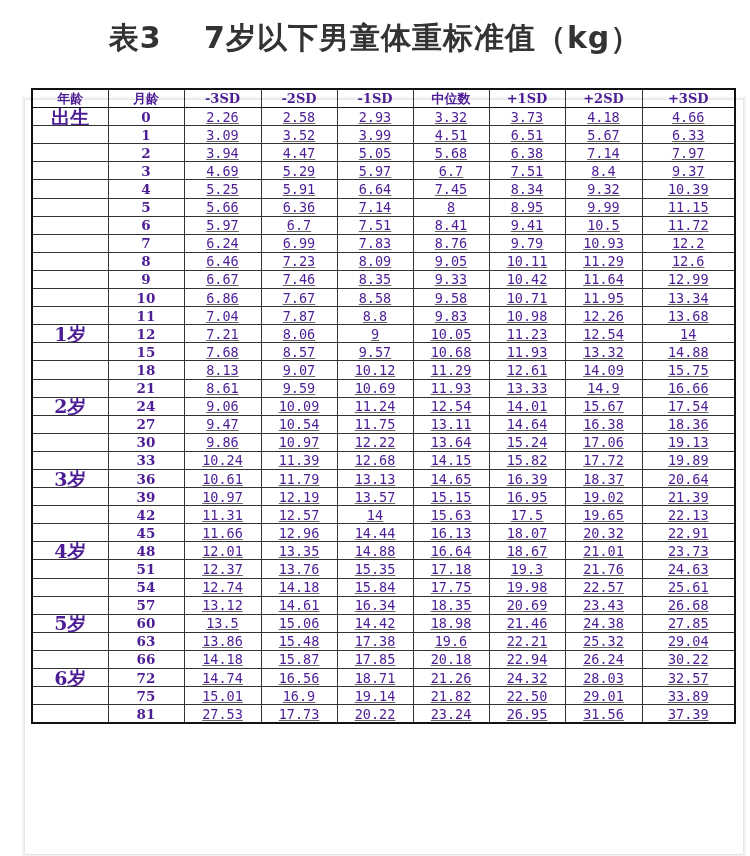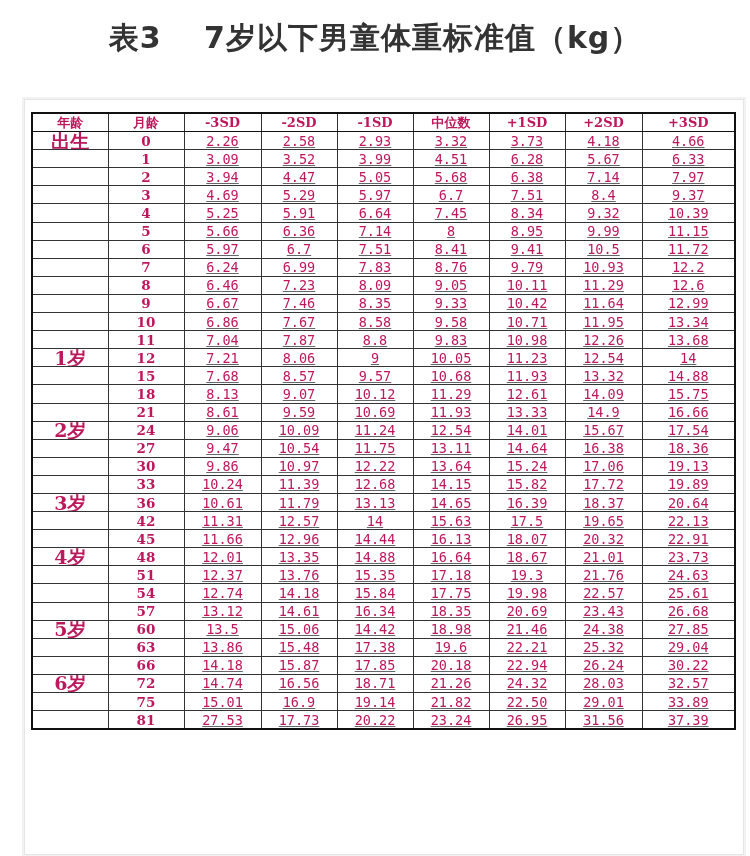--- a/index.html
+++ b/index.html
@@ -7,24 +7,24 @@
   .title {
     position: absolute; left: 0; top: 18px; width: 750px; text-align: center;
     font-family: "DejaVu Sans", sans-serif; font-weight: bold; font-size: 30px;
     color: #333333; letter-spacing: 1px; white-space: pre;
   }
   .scan {
     position: absolute; left: 24px; top: 99px; width: 718px; height: 754px;
     background: #ffffff; border: 1px solid #e6e6e6; box-shadow: 0 0 0 2px #f2f2f2;
   }
   table.grid {
-    position: absolute; left: 31px; top: 112px;
+    position: absolute; left: 31px; top: 88px;
     border-collapse: collapse; border: 2px solid #111;
     font-family: "DejaVu Sans Mono", "Liberation Mono", monospace;
-    color: #be185d; table-layout: fixed;
+    color: #4c1d95; table-layout: fixed;
   }
   table.grid td, table.grid th {
     border: 1px solid #333; height: 17.1px; padding: 0; line-height: 16px;
     text-align: center; font-size: 13.5px; font-weight: normal;
     overflow: hidden; white-space: nowrap;
   }
   table.grid th { font-family: "DejaVu Serif", serif; font-weight: bold; font-size: 13px; }
   table.grid td.age { font-family: "DejaVu Serif", serif; font-weight: bold; font-size: 19px; }
   table.grid td.month { font-family: "DejaVu Serif", serif; font-weight: bold; font-size: 13.5px; }
   table.grid tr.head th { border-bottom: 1px solid #111; }
@@ -74,21 +74,21 @@
         <td><span class="val">4.18</span></td>
         <td><span class="val">4.66</span></td>
       </tr>
       <tr>
         <td class="age"></td>
         <td class="month">1</td>
         <td><span class="val">3.09</span></td>
         <td><span class="val">3.52</span></td>
         <td><span class="val">3.99</span></td>
         <td><span class="val">4.51</span></td>
-        <td><span class="val">6.28</span></td>
+        <td><span class="val">6.51</span></td>
         <td><span class="val">5.67</span></td>
         <td><span class="val">6.33</span></td>
       </tr>
       <tr>
         <td class="age"></td>
         <td class="month">2</td>
         <td><span class="val">3.94</span></td>
         <td><span class="val">4.47</span></td>
         <td><span class="val">5.05</span></td>
         <td><span class="val">5.68</span></td>
@@ -289,20 +289,31 @@
         <td><span class="val">10.61</span></td>
         <td><span class="val">11.79</span></td>
         <td><span class="val">13.13</span></td>
         <td><span class="val">14.65</span></td>
         <td><span class="val">16.39</span></td>
         <td><span class="val">18.37</span></td>
         <td><span class="val">20.64</span></td>
       </tr>
       <tr>
         <td class="age"></td>
+        <td class="month">39</td>
+        <td><span class="val">10.97</span></td>
+        <td><span class="val">12.19</span></td>
+        <td><span class="val">13.57</span></td>
+        <td><span class="val">15.15</span></td>
+        <td><span class="val">16.95</span></td>
+        <td><span class="val">19.02</span></td>
+        <td><span class="val">21.39</span></td>
+      </tr>
+      <tr>
+        <td class="age"></td>
         <td class="month">42</td>
         <td><span class="val">11.31</span></td>
         <td><span class="val">12.57</span></td>
         <td><span class="val">14</span></td>
         <td><span class="val">15.63</span></td>
         <td><span class="val">17.5</span></td>
         <td><span class="val">19.65</span></td>
         <td><span class="val">22.13</span></td>
       </tr>
       <tr>

